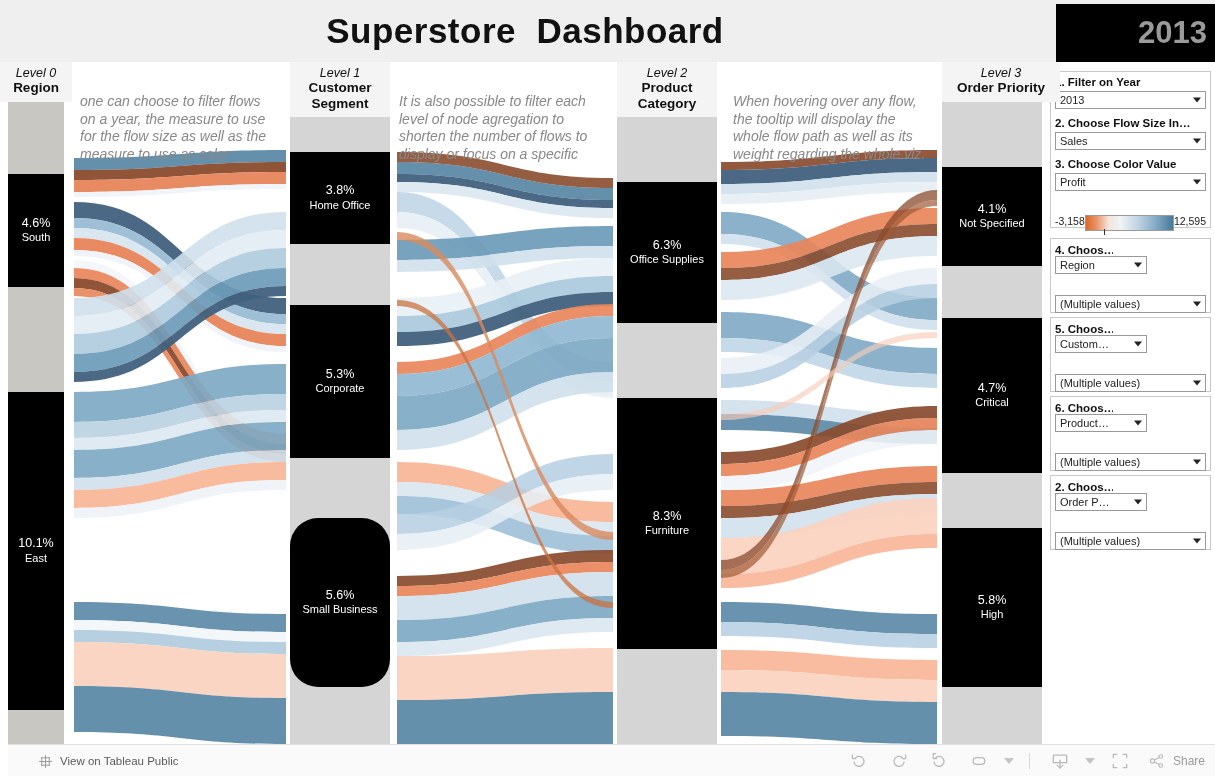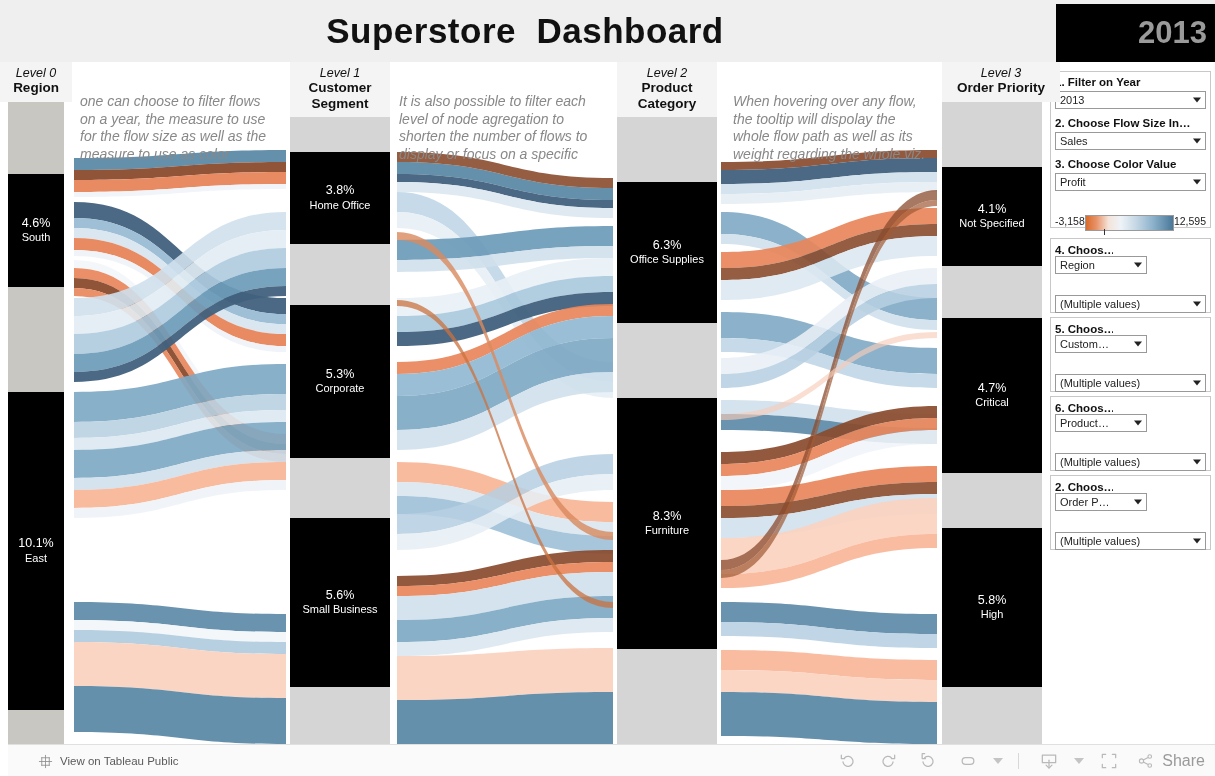--- a/index.html
+++ b/index.html
@@ -122,21 +122,21 @@
   }
   #tb-left{display:flex;align-items:center;gap:7px;margin-left:30px;}
   #tb-left .tlabel{font-size:11.5px;color:#5a5a5a;}
   #tb-right{margin-left:auto;display:flex;align-items:center;gap:0px;margin-right:14px;}
   .tbtn{
     width:40px;height:30px;display:flex;align-items:center;justify-content:center;
     color:#b9b9b9;
   }
   .tbtn.small{width:20px;}
   .tdiv{width:1px;height:16px;background:#d8d8d8;margin:0 10px;}
-  .share-btn{display:flex;align-items:center;gap:7px;color:#9a9a9a;font-size:16px;
+  .share-btn{display:flex;align-items:center;gap:7px;color:#9a9a9a;font-size:12px;
     padding:0 4px 0 8px;}
 </style>
 </head>
 <body>
 
 <div id="title-bar">
   <div id="dash-title">Superstore  Dashboard</div>
   <div id="year-badge">2013</div>
 </div>
 
@@ -210,21 +210,21 @@
   <div class="level-col" style="left:290px;width:100px;">
     <div class="node-track"></div>
     <div class="node" style="top:90px;height:92px;">
       <span class="pct">3.8%</span>
       <span class="nm">Home Office</span>
     </div>
     <div class="node" style="top:243px;height:153px;">
       <span class="pct">5.3%</span>
       <span class="nm">Corporate</span>
     </div>
-    <div class="node" style="top:456px;height:169px;">
+    <div class="node" style="top:456px;height:169px;border-radius:28px;">
       <span class="pct">5.6%</span>
       <span class="nm">Small Business</span>
     </div>
   </div>
   <div class="lvl-head" style="left:290px;width:100px;">
     <span class="l-small">Level 1</span>
     <span class="l-big">Customer Segment</span>
   </div>
   <div class="anno" style="left:399px;width:200px;">It is also possible to filter each level of node agregation to shorten the number of flows to display or focus on a specific</div>
 

